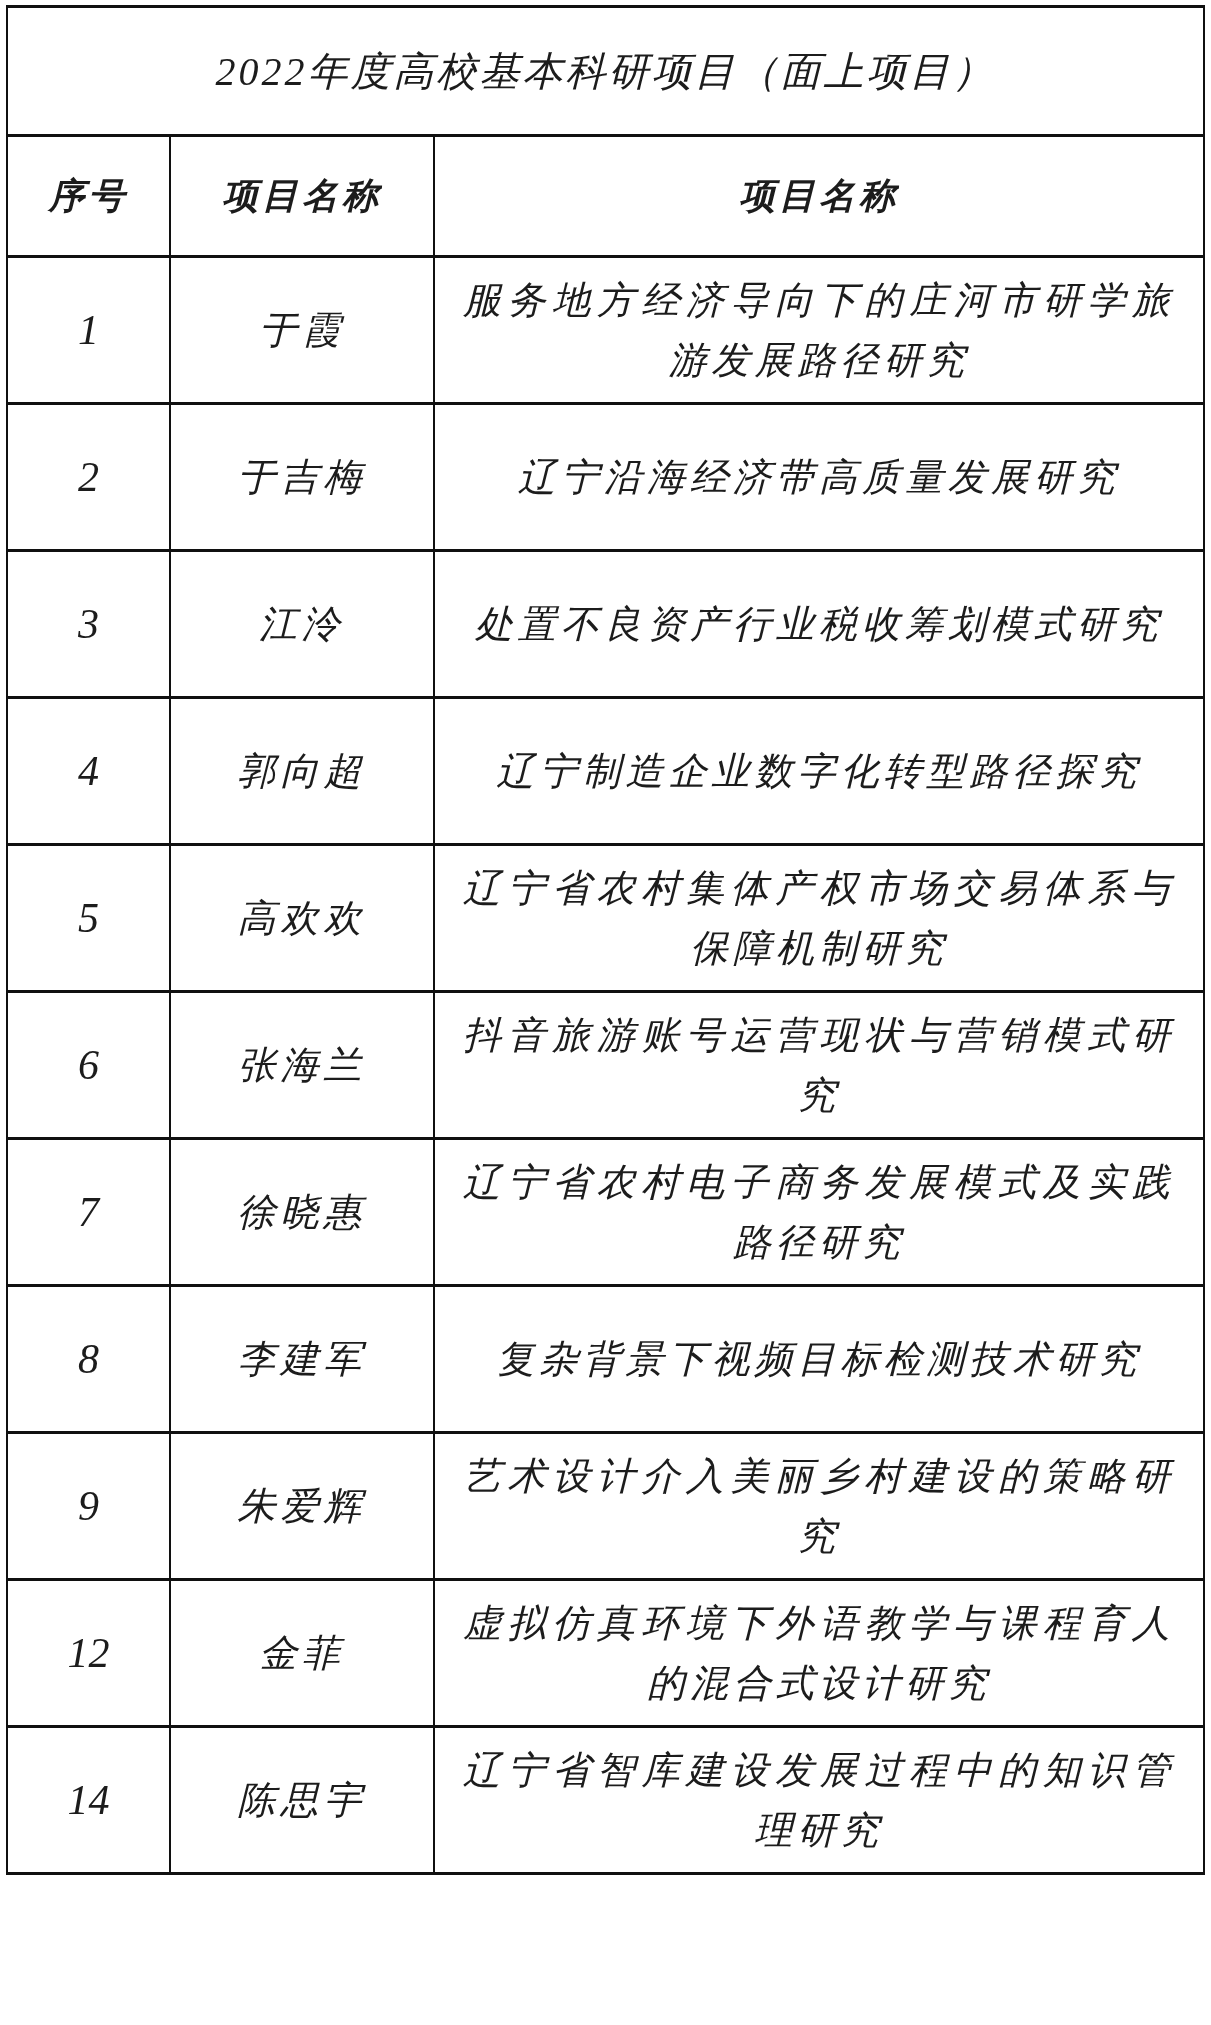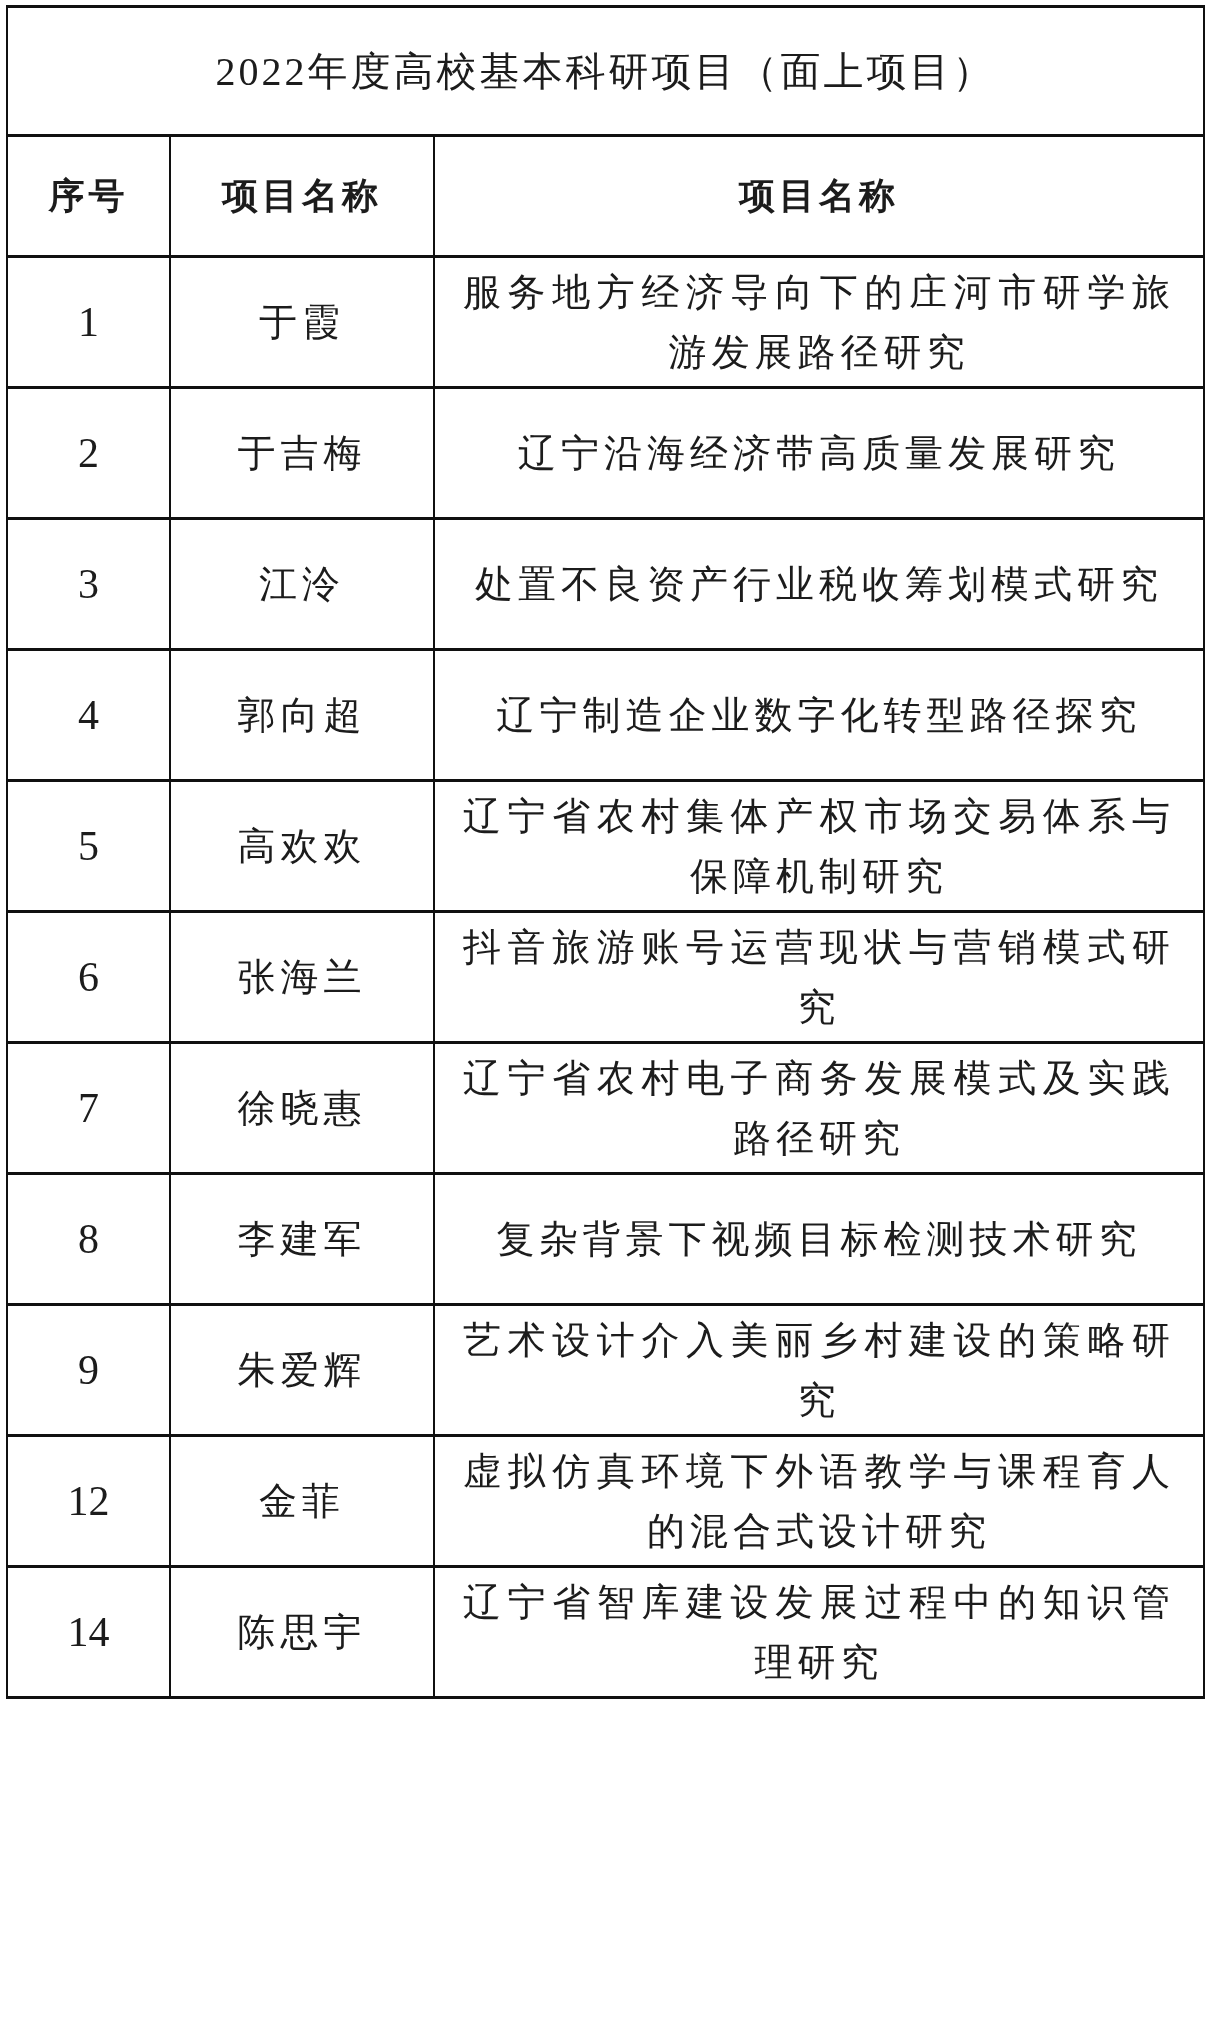--- a/index.html
+++ b/index.html
@@ -25,20 +25,21 @@
   }
   table.projects td, table.projects th {
     border-left: 2px solid #101010;
     border-right: 2px solid #101010;
     border-top: 3px solid #101010;
     border-bottom: 3px solid #101010;
     padding: 4px 10px;
     text-align: center;
     vertical-align: middle;
     overflow: hidden;
+    font-style: italic;
   }
   col.c-no     { width: 163px; }
   col.c-leader { width: 264px; }
   col.c-name   { width: auto;  }
 
   tr.title-row td {
     height: 118px;
     font-size: 40px;
     letter-spacing: 3px;
     font-weight: normal;
@@ -59,21 +60,21 @@
     letter-spacing: 0;
   }
   tr.data-row td.leader-cell {
     letter-spacing: 5px;
   }
   tr.data-row td.project-cell {
     text-align: justify;
     text-align-last: center;
     text-justify: inter-character;
     letter-spacing: 5px;
-    padding: 4px 28px;
+    padding: 12px 28px;
   }
 </style>
 </head>
 <body>
 
 <div class="doc">
   <table class="projects">
     <colgroup>
       <col class="c-no">
       <col class="c-leader">

